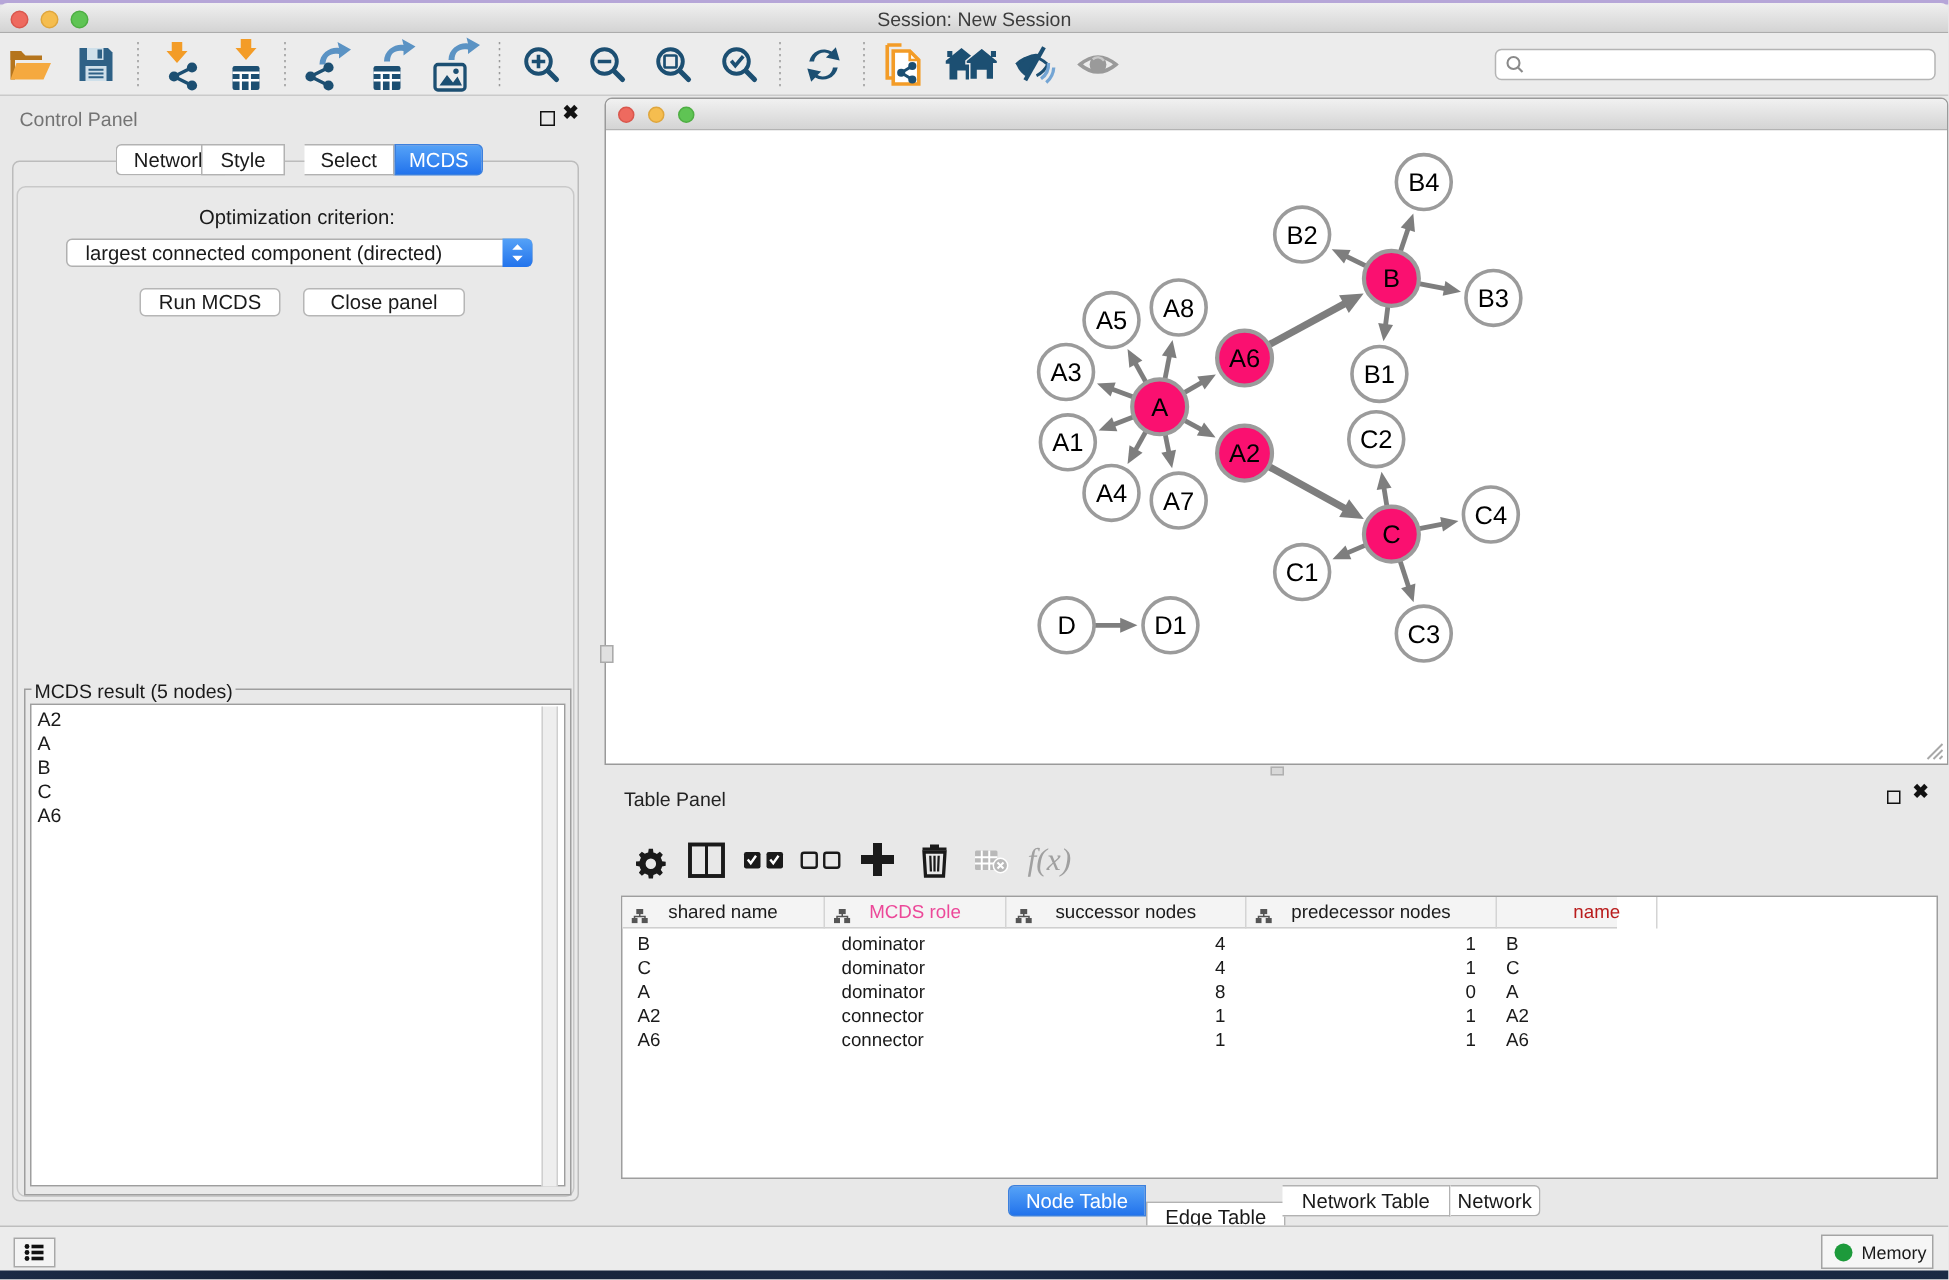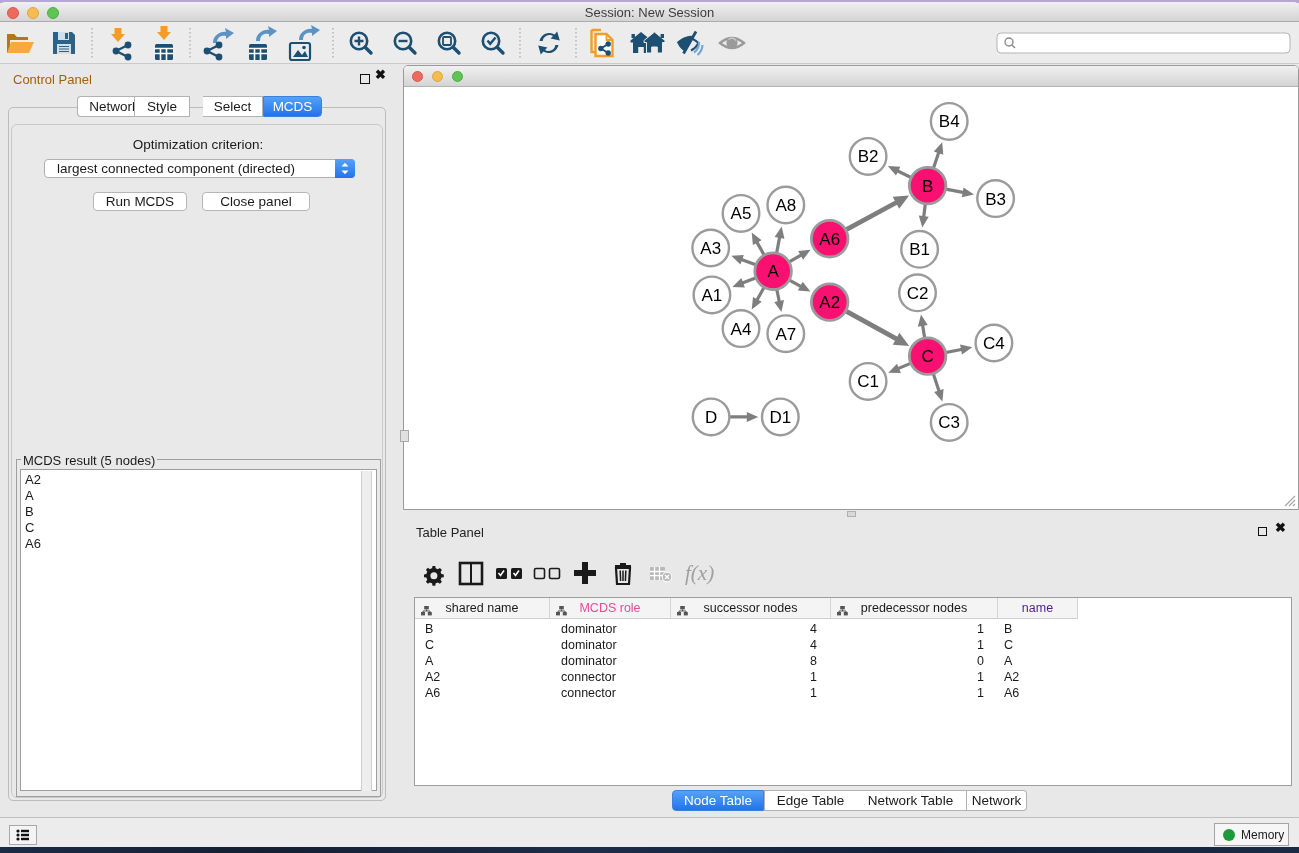--- a/index.html
+++ b/index.html
@@ -147,21 +147,21 @@
 </g>
 <g>
 <rect x="997" y="11" width="293" height="20" rx="4" fill="#fff" stroke="#b4b4b4"></rect>
 <circle cx="1009" cy="20" r="4" fill="none" stroke="#8a8a8a" stroke-width="1.4"></circle>
 <path d="M1012,23 L1015,26" stroke="#8a8a8a" stroke-width="1.4"></path>
 </g>
 </svg>
 </div>
 
 <div id="ctrlpanel" class="abs" style="left:0;top:64px;width:396px;height:753px">
-  <div class="abs" style="left:13px;top:8px;font-size:13px;color:#a16207">Control Panel</div>
+  <div class="abs" style="left:13px;top:8px;font-size:13px;color:#737373">Control Panel</div>
   <div class="abs" style="left:360px;top:10px;width:10px;height:10px;border:1.5px solid #111"></div>
   <div class="abs" style="left:375px;top:3px;font-size:13px;font-weight:bold;color:#111">✖</div>
 
   <div class="abs" style="left:8px;top:43px;width:378px;height:694px;background:#e9e9e9;border:1px solid #bcbcbc;border-radius:5px"></div>
 
   <div class="abs" style="left:11px;top:60px;width:372px;height:674px;background:#e9e9e9;border:1px solid #c9c9c9;border-radius:6px"></div>
 
   <div class="abs tabbtn" style="left:77px;top:32px;width:73px;border-radius:4px 0 0 4px;border-right:none">Network</div>
   <div class="abs tabbtn" style="left:134px;top:32px;width:56px">Style</div>
   <div class="abs tabbtn" style="left:203px;top:32px;width:60px;border-left:none">Select</div>
@@ -355,21 +355,21 @@
         </svg></div>
       <div style="position:absolute;left:416px;top:0;width:167px;height:21px;border-right:1px solid #d4d4d4;text-align:center;line-height:21px;font-size:12.5px;color:#1a1a1a">predecessor nodes</div>
       <div style="position:absolute;left:422px;top:6px"><svg width="11" height="10" viewBox="0 0 11 10">
           <g fill="#555">
             <rect x="3.2" y="0" width="4.6" height="3.4"></rect>
             <rect x="0" y="6" width="4" height="3.4"></rect>
             <rect x="6.8" y="6" width="4" height="3.4"></rect>
             <path d="M5.5,3.4 L5.5,5 M2,6 L2,5 L9,5 L9,6" stroke="#555" fill="none"></path>
           </g>
         </svg></div>
-      <div style="position:absolute;left:583px;top:0;width:80px;height:21px;border-right:1px solid #d4d4d4;text-align:center;line-height:21px;font-size:12.5px;color:#4c1d95">name</div>
+      <div style="position:absolute;left:610px;top:0;width:80px;height:21px;border-right:1px solid #d4d4d4;text-align:center;line-height:21px;font-size:12.5px;color:#b91c1c">name</div>
 <div style="position:absolute;left:10px;top:24px;font-size:12.5px">B</div>
       <div style="position:absolute;left:146px;top:24px;font-size:12.5px">dominator</div>
       <div style="position:absolute;left:256px;top:24px;width:146px;text-align:right;font-size:12.5px">4</div>
       <div style="position:absolute;left:416px;top:24px;width:153px;text-align:right;font-size:12.5px">1</div>
       <div style="position:absolute;left:589px;top:24px;font-size:12.5px">B</div>
       <div style="position:absolute;left:10px;top:40px;font-size:12.5px">C</div>
       <div style="position:absolute;left:146px;top:40px;font-size:12.5px">dominator</div>
       <div style="position:absolute;left:256px;top:40px;width:146px;text-align:right;font-size:12.5px">4</div>
       <div style="position:absolute;left:416px;top:40px;width:153px;text-align:right;font-size:12.5px">1</div>
       <div style="position:absolute;left:589px;top:40px;font-size:12.5px">C</div>
@@ -384,21 +384,21 @@
       <div style="position:absolute;left:416px;top:72px;width:153px;text-align:right;font-size:12.5px">1</div>
       <div style="position:absolute;left:589px;top:72px;font-size:12.5px">A2</div>
       <div style="position:absolute;left:10px;top:88px;font-size:12.5px">A6</div>
       <div style="position:absolute;left:146px;top:88px;font-size:12.5px">connector</div>
       <div style="position:absolute;left:256px;top:88px;width:146px;text-align:right;font-size:12.5px">1</div>
       <div style="position:absolute;left:416px;top:88px;width:153px;text-align:right;font-size:12.5px">1</div>
       <div style="position:absolute;left:589px;top:88px;font-size:12.5px">A6</div>
   </div>
 
   <div class="abs tabbtn bluetab" style="left:269px;top:273px;width:92px;border-radius:4px 0 0 4px">Node Table</div>
-  <div class="abs tabbtn" style="left:361px;top:273px;width:93px">Edge Table</div>
+  <div class="abs tabbtn" style="left:361px;top:284px;width:93px">Edge Table</div>
   <div class="abs tabbtn" style="left:452px;top:273px;width:112px;border-left:none">Network Table</div>
   <div class="abs tabbtn" style="left:564px;top:273px;width:60px;border-left:none;border-radius:0 4px 4px 0">Network</div>
 </div>
 
 <div class="abs" style="left:0;top:817px;width:1299px;height:30px;background:#ececec;border-top:1px solid #bebebe">
   <div class="abs" style="left:9px;top:7px;width:28px;height:20px;background:#f4f4f4;border:1px solid #a8a8a8">
     <svg width="26" height="18" viewBox="0 0 26 18">
         <g fill="#111">
           <circle cx="8" cy="5" r="1.6"></circle>
           <circle cx="8" cy="9" r="1.6"></circle>

